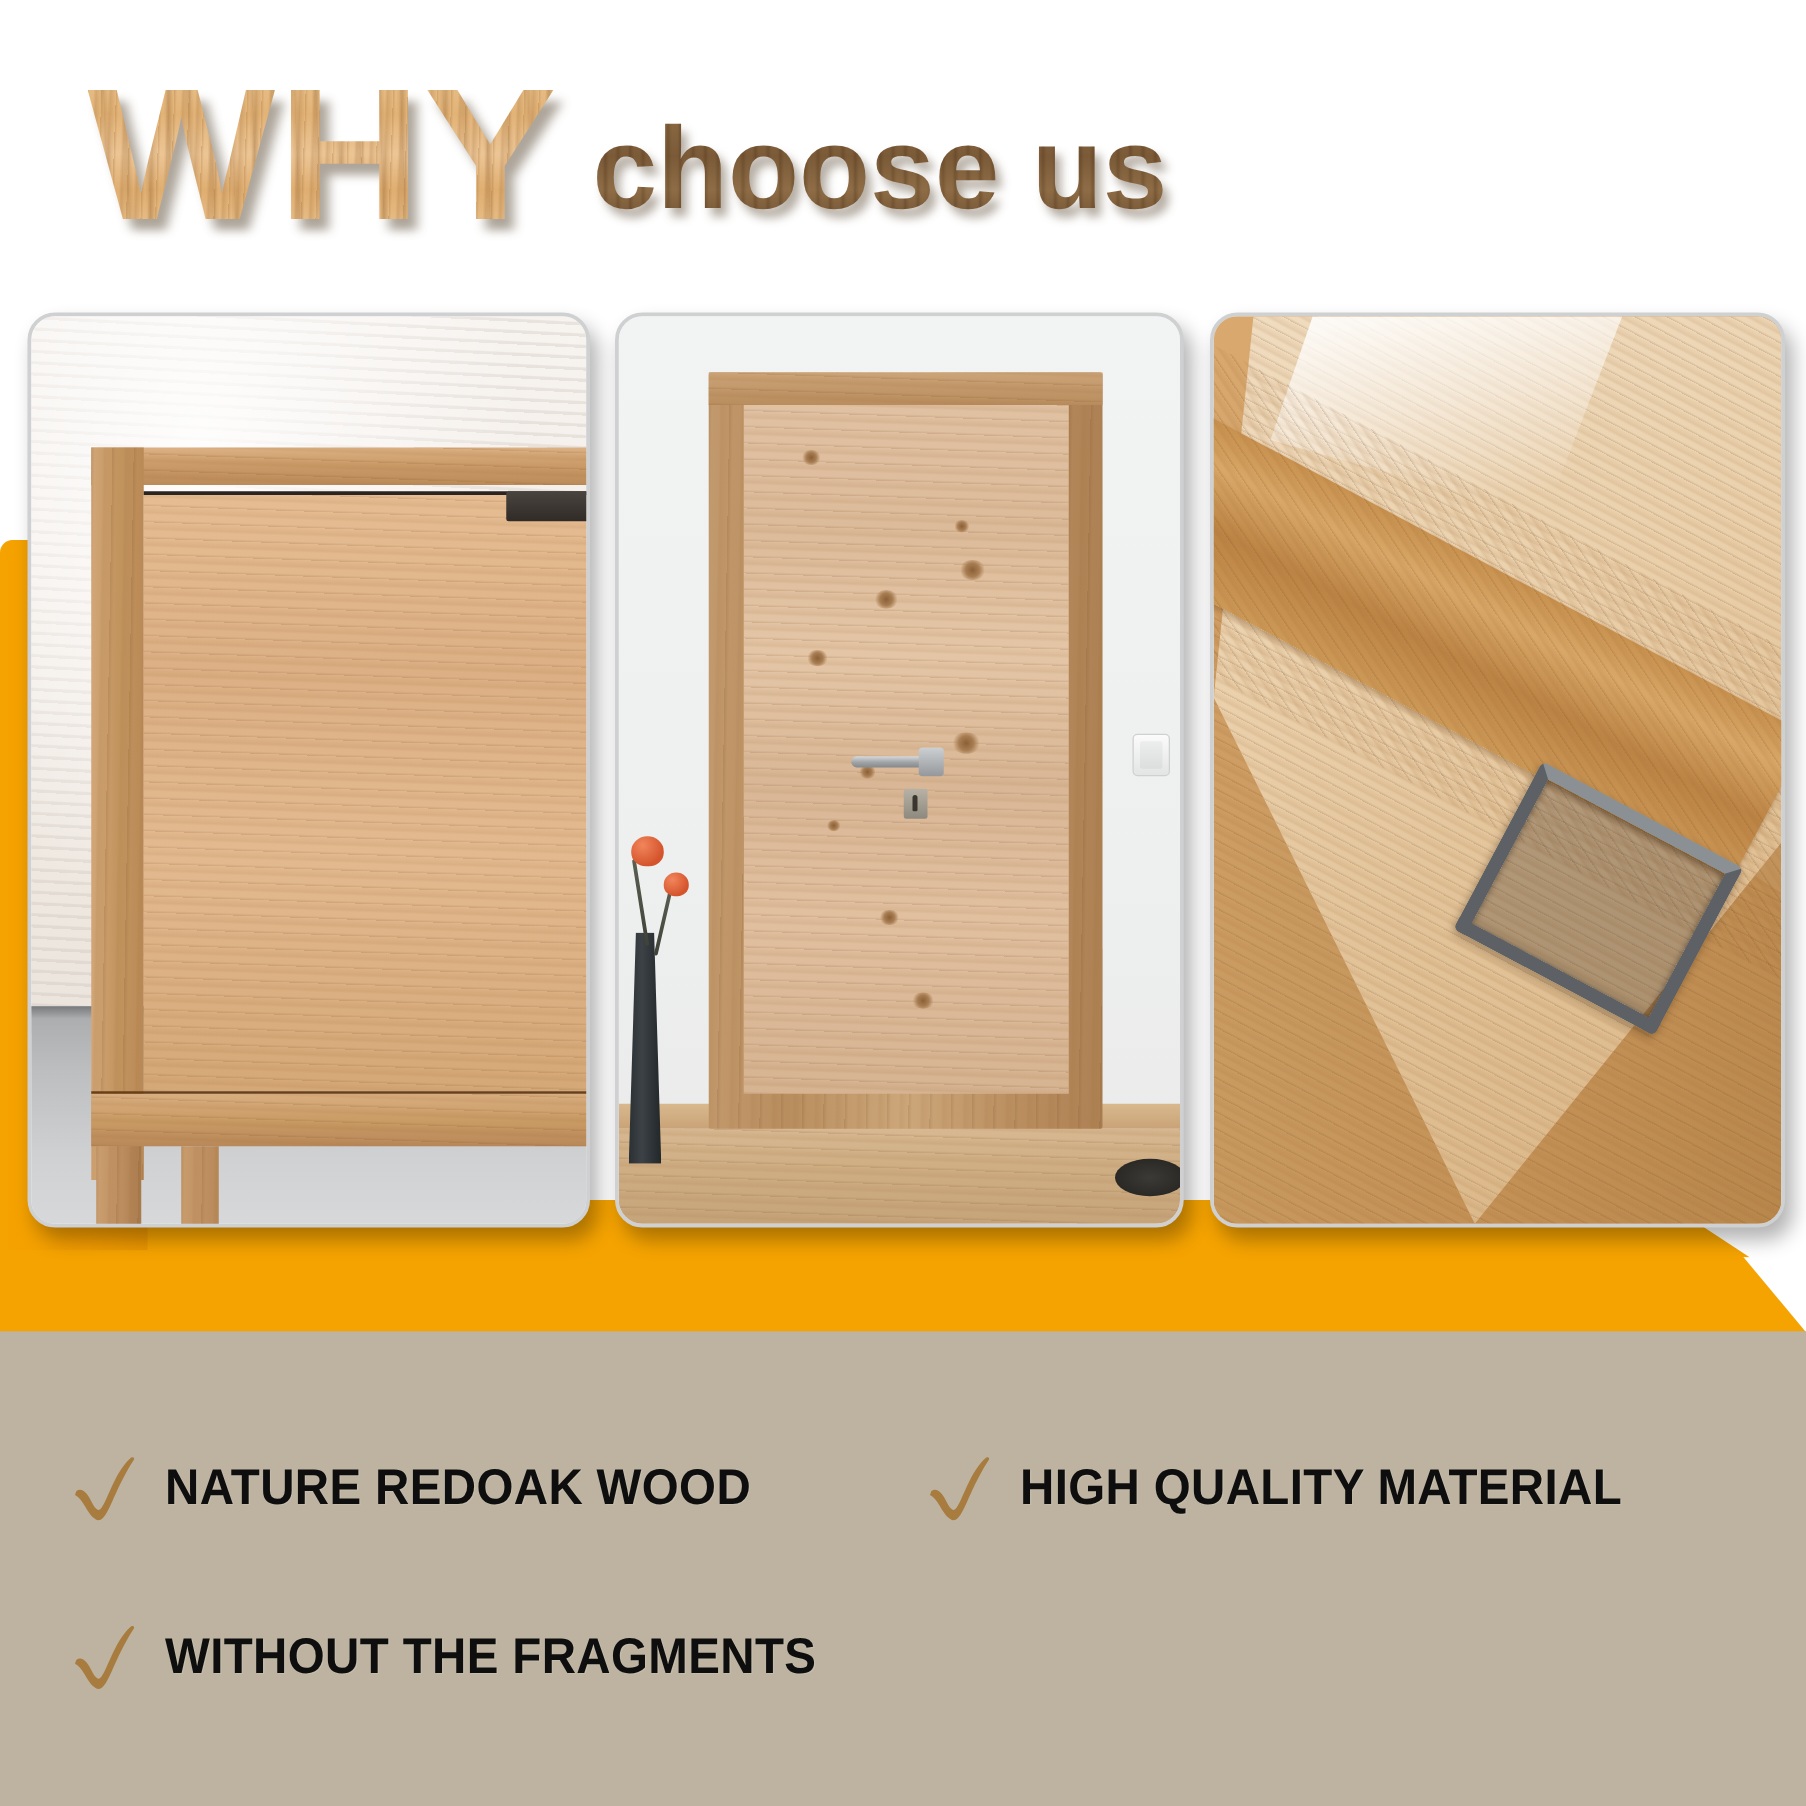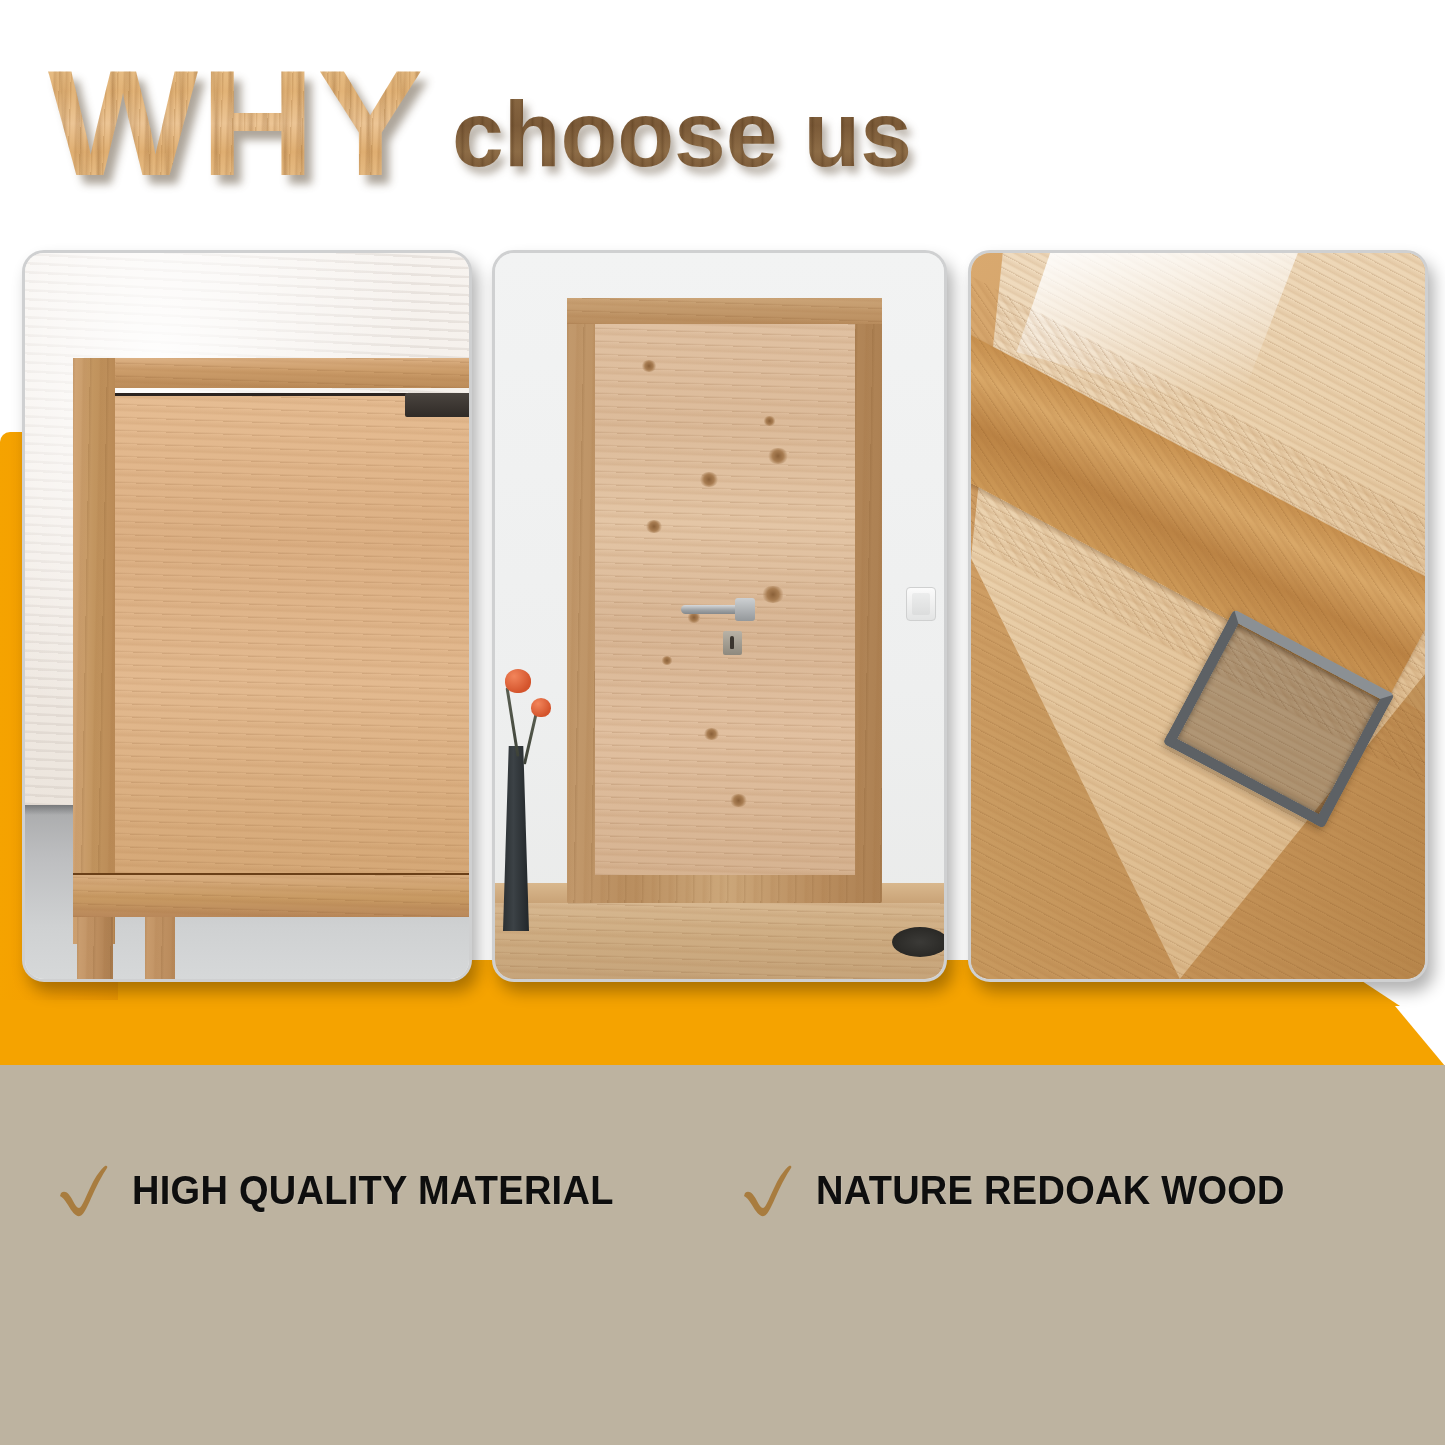--- a/index.html
+++ b/index.html
@@ -46,21 +46,21 @@
   }
 
   
   .header{
     position:absolute;
     left:0; top:0;
     width:1445px; height:230px;
     z-index:6;
     display:flex;
     align-items:flex-end;
-    padding-left:48px;
+    padding-left:70px;
     padding-bottom:42px;
   }
   .title-why{
     font-size:150px;
     font-weight:bold;
     line-height:0.86;
     letter-spacing:2px;
     font-family:"Liberation Sans", sans-serif;
     transform:scaleX(1.06);
     transform-origin:left bottom;
@@ -471,28 +471,34 @@
 
   </div>
 
   <div class="footer">
     <div class="feature-grid">
 
       <div class="feature">
         <svg class="check" viewBox="0 0 52 56" aria-hidden="true">
           <path d="M3 30 C7 27, 11 30, 15 38 C17 42, 19 45, 21 45 C24 45, 28 33, 34 21 C38 13, 43 6, 47 3 C48.6 2.2, 50 3.4, 49 5 C45 11, 40 20, 35 31 C30 42, 26 52, 22 53 C18 54, 14 49, 10 42 C7 37, 4.5 34, 2 33 Z" fill="#a87c3f"></path>
         </svg>
-        <span class="feature-label">HIGH QUALITY MATERIAL</span>
+        <span class="feature-label">NATURE REDOAK WOOD</span>
       </div>
 
       <div class="feature">
         <svg class="check" viewBox="0 0 52 56" aria-hidden="true">
           <path d="M3 30 C7 27, 11 30, 15 38 C17 42, 19 45, 21 45 C24 45, 28 33, 34 21 C38 13, 43 6, 47 3 C48.6 2.2, 50 3.4, 49 5 C45 11, 40 20, 35 31 C30 42, 26 52, 22 53 C18 54, 14 49, 10 42 C7 37, 4.5 34, 2 33 Z" fill="#a87c3f"></path>
         </svg>
-        <span class="feature-label">NATURE REDOAK WOOD</span>
+        <span class="feature-label">HIGH QUALITY MATERIAL</span>
       </div>
 
+      <div class="feature">
+        <svg class="check" viewBox="0 0 52 56" aria-hidden="true">
+          <path d="M3 30 C7 27, 11 30, 15 38 C17 42, 19 45, 21 45 C24 45, 28 33, 34 21 C38 13, 43 6, 47 3 C48.6 2.2, 50 3.4, 49 5 C45 11, 40 20, 35 31 C30 42, 26 52, 22 53 C18 54, 14 49, 10 42 C7 37, 4.5 34, 2 33 Z" fill="#a87c3f"></path>
+        </svg>
+        <span class="feature-label">WITHOUT THE FRAGMENTS</span>
+      </div>
 
 
     </div>
   </div>
 
 </div>
 
 </body></html>

